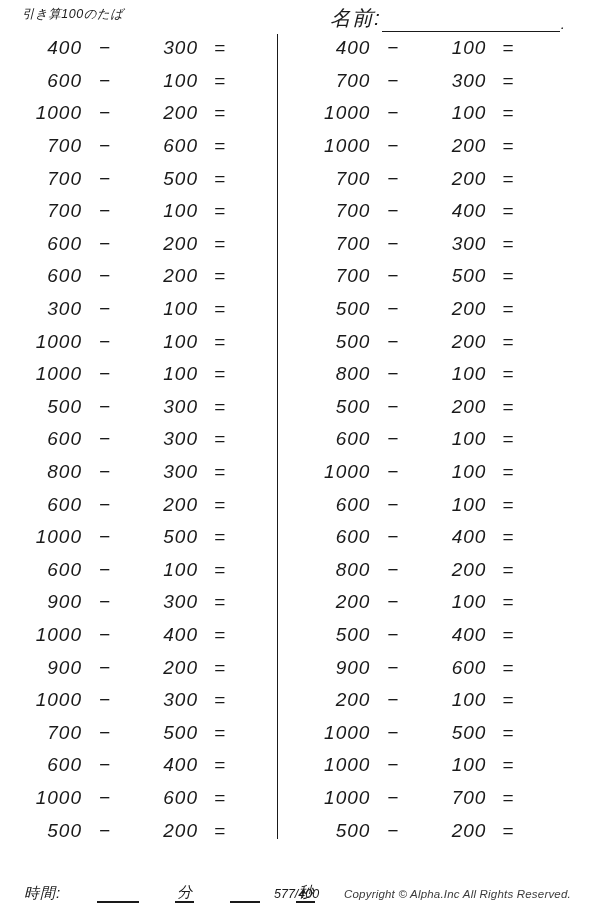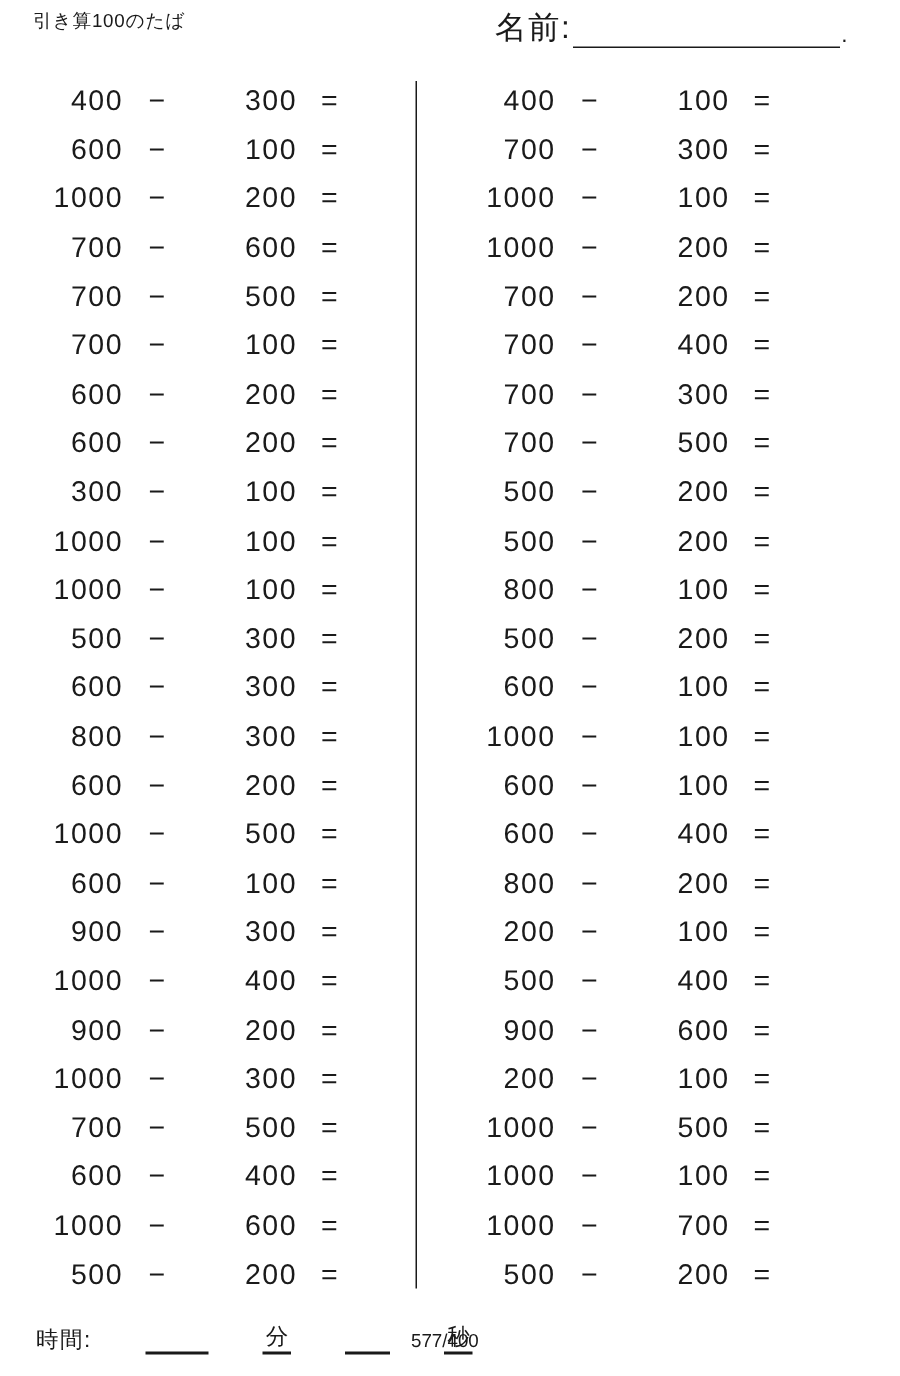--- a/index.html
+++ b/index.html
@@ -13,20 +13,21 @@
     position: relative;
     font-family: "Liberation Sans", sans-serif;
     color: #1a1a1a;
   }
   .sheet {
     position: absolute;
     left: 0; top: 0;
     width: 600px;
     height: 917px;
     box-sizing: border-box;
+    font-style: italic;
   }
 
   
   .header {
     position: absolute;
     left: 0; top: 0;
     width: 600px;
     height: 40px;
   }
   .worksheet-title {
@@ -58,21 +59,21 @@
   }
   .name-dot {
     font-size: 15px;
     margin-left: 1px;
   }
 
   
   .columns {
     position: absolute;
     left: 0;
-    top: 52px;
+    top: 32px;
     width: 551px;
     height: 818px;
     display: flex;
   }
   .col {
     width: 290px;
     position: relative;
   }
   .col-left { margin-left: 4px; }
   .divider {
@@ -547,15 +548,16 @@
 
   <div class="footer">
     <div class="time-area">
       <span class="time-label">時間:</span>
       <span class="blank-min"></span>
       <span class="unit">分</span>
       <span class="blank-sec"></span>
       <span class="unit">秒</span>
     </div>
     <div class="page-num">577/400</div>
+    <div class="copyright">Copyright © Alpha.Inc All Rights Reserved.</div>
   </div>
 
 </div>
 
 </body></html>

